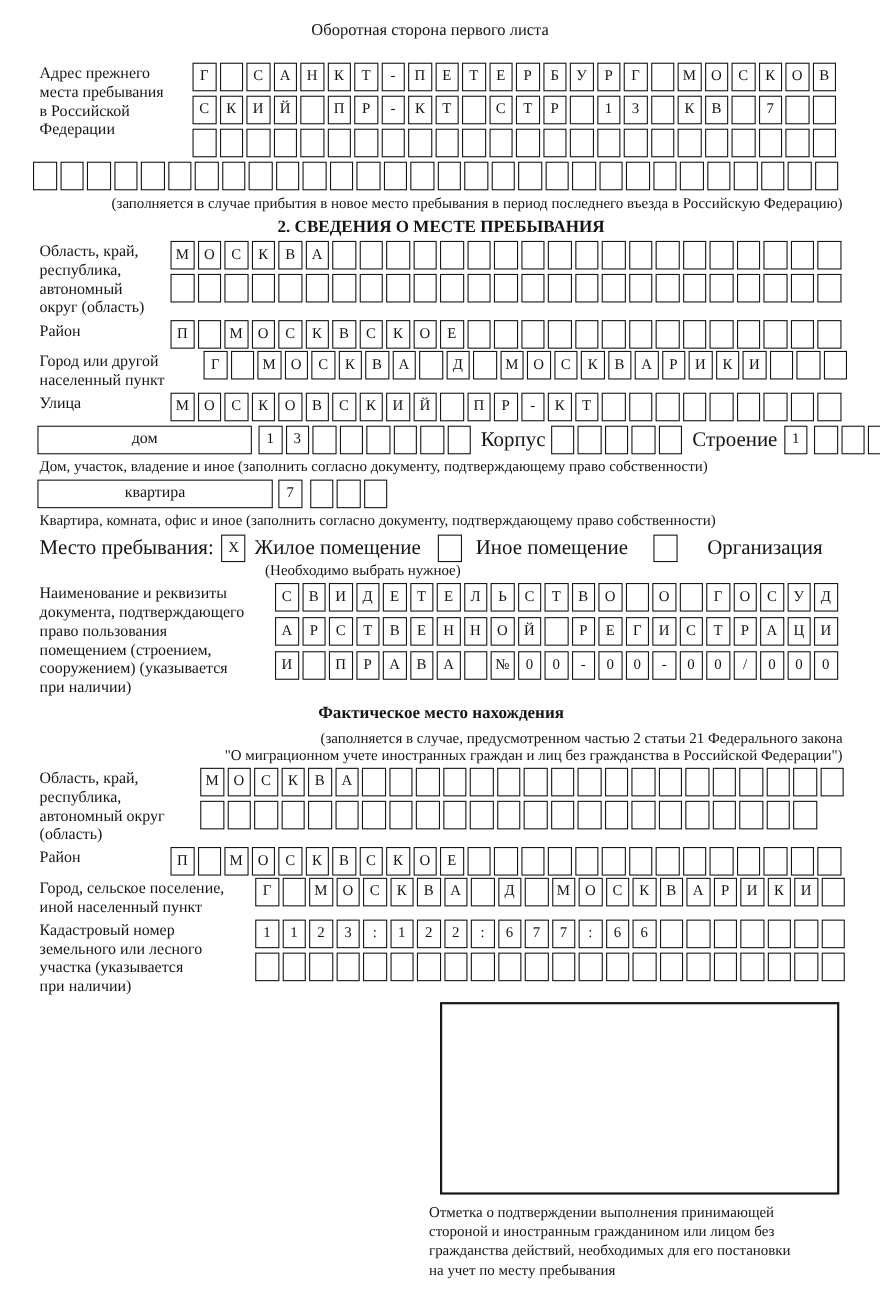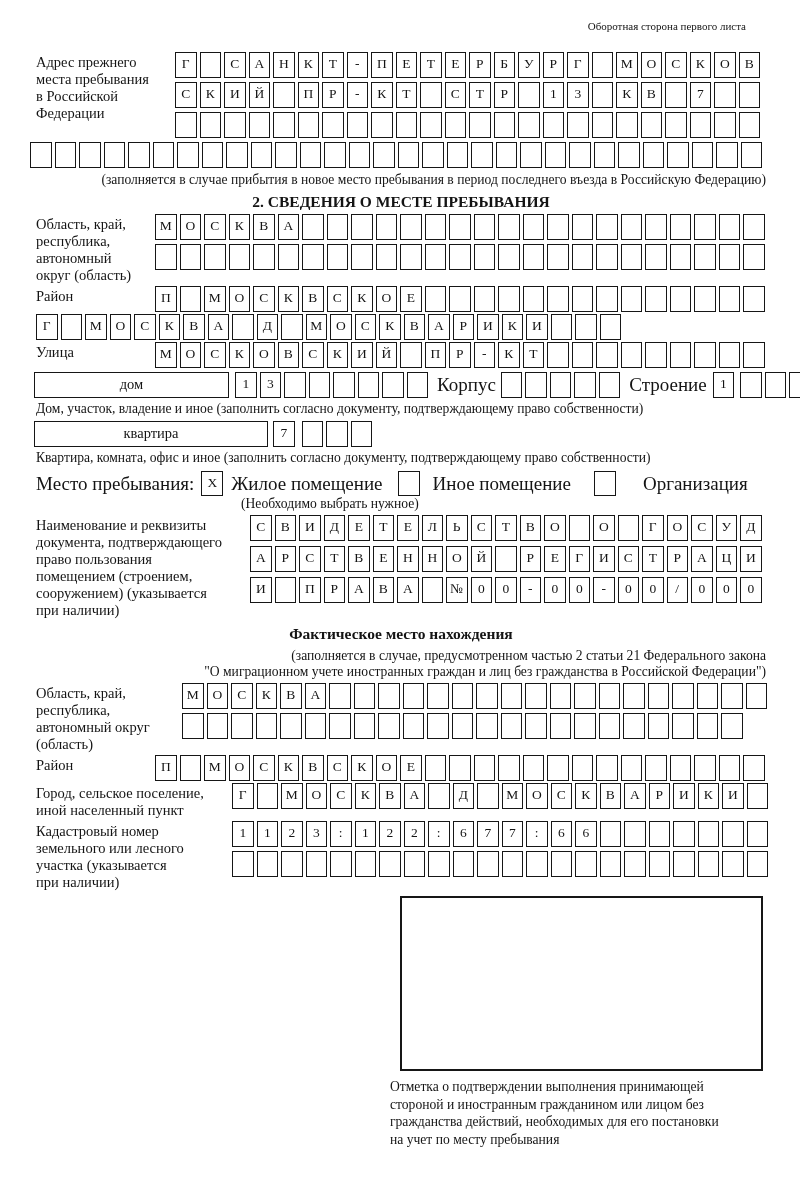--- a/index.html
+++ b/index.html
@@ -3,21 +3,21 @@
 <meta charset="utf-8">
 <style>
   * { margin:0; padding:0; box-sizing:border-box; }
   html,body { background:#fff; }
   body {
     width:800px; height:1180px;
     color:#141414;
     font-family:"Liberation Serif","DejaVu Serif",serif;
   }
   .page { position:relative; width:800px; height:1180px; padding:20px 34px 0 36px; overflow:hidden; }
-  .header-note { text-align:right; font-size:11px; margin:0 20px 20px 0; }
+  .header-note { text-align:center; font-size:15px; margin:0 20px 20px 0; }
   .frow { display:flex; align-items:flex-start; }
   .lbl { font-size:14.5px; line-height:17px; white-space:pre-line; flex:0 0 auto; padding-top:2px; }
   .cellrows { display:flex; flex-direction:column; gap:4px; }
   .cells { display:flex; gap:3px; flex:0 0 auto; }
   .cell {
     flex:0 0 auto; width:21.5px; height:26px;
     border:1.9px solid #161616;
     font-size:13.5px; line-height:22px; text-align:center;
   }
   .note { font-size:13.6px; line-height:16px; }
@@ -255,20 +255,22 @@
         <span class="cell"></span>
         <span class="cell"></span>
         <span class="cell"></span>
         <span class="cell"></span>
         <span class="cell"></span>
         <span class="cell"></span>
       </div>
   </div>
 
   <div class="frow" style="margin-top:2px">
+    <div class="lbl" style="width:149px">Город или другой
+населенный пункт</div>
     <div class="cells">
         <span class="cell">Г</span>
         <span class="cell"></span>
         <span class="cell">М</span>
         <span class="cell">О</span>
         <span class="cell">С</span>
         <span class="cell">К</span>
         <span class="cell">В</span>
         <span class="cell">А</span>
         <span class="cell"></span>
@@ -347,21 +349,21 @@
       </div>
     <div class="cells" style="margin-left:6px">
         <span class="cell"></span>
         <span class="cell"></span>
         <span class="cell"></span>
       </div>
   </div>
   <div class="note" style="margin-top:3px">Дом, участок, владение и иное (заполнить согласно документу, подтверждающему право собственности)</div>
 
   <div class="frow" style="margin-top:4px;margin-left:-2px">
-    <div class="wbox" style="width:234px">квартира</div>
+    <div class="wbox" style="width:214px">квартира</div>
     <div class="cells" style="margin-left:5px">
         <span class="cell">7</span>
       </div>
     <div class="cells" style="margin-left:7px">
         <span class="cell"></span>
         <span class="cell"></span>
         <span class="cell"></span>
       </div>
   </div>
   <div class="note" style="margin-top:3px">Квартира, комната, офис и иное (заполнить согласно документу, подтверждающему право собственности)</div>

